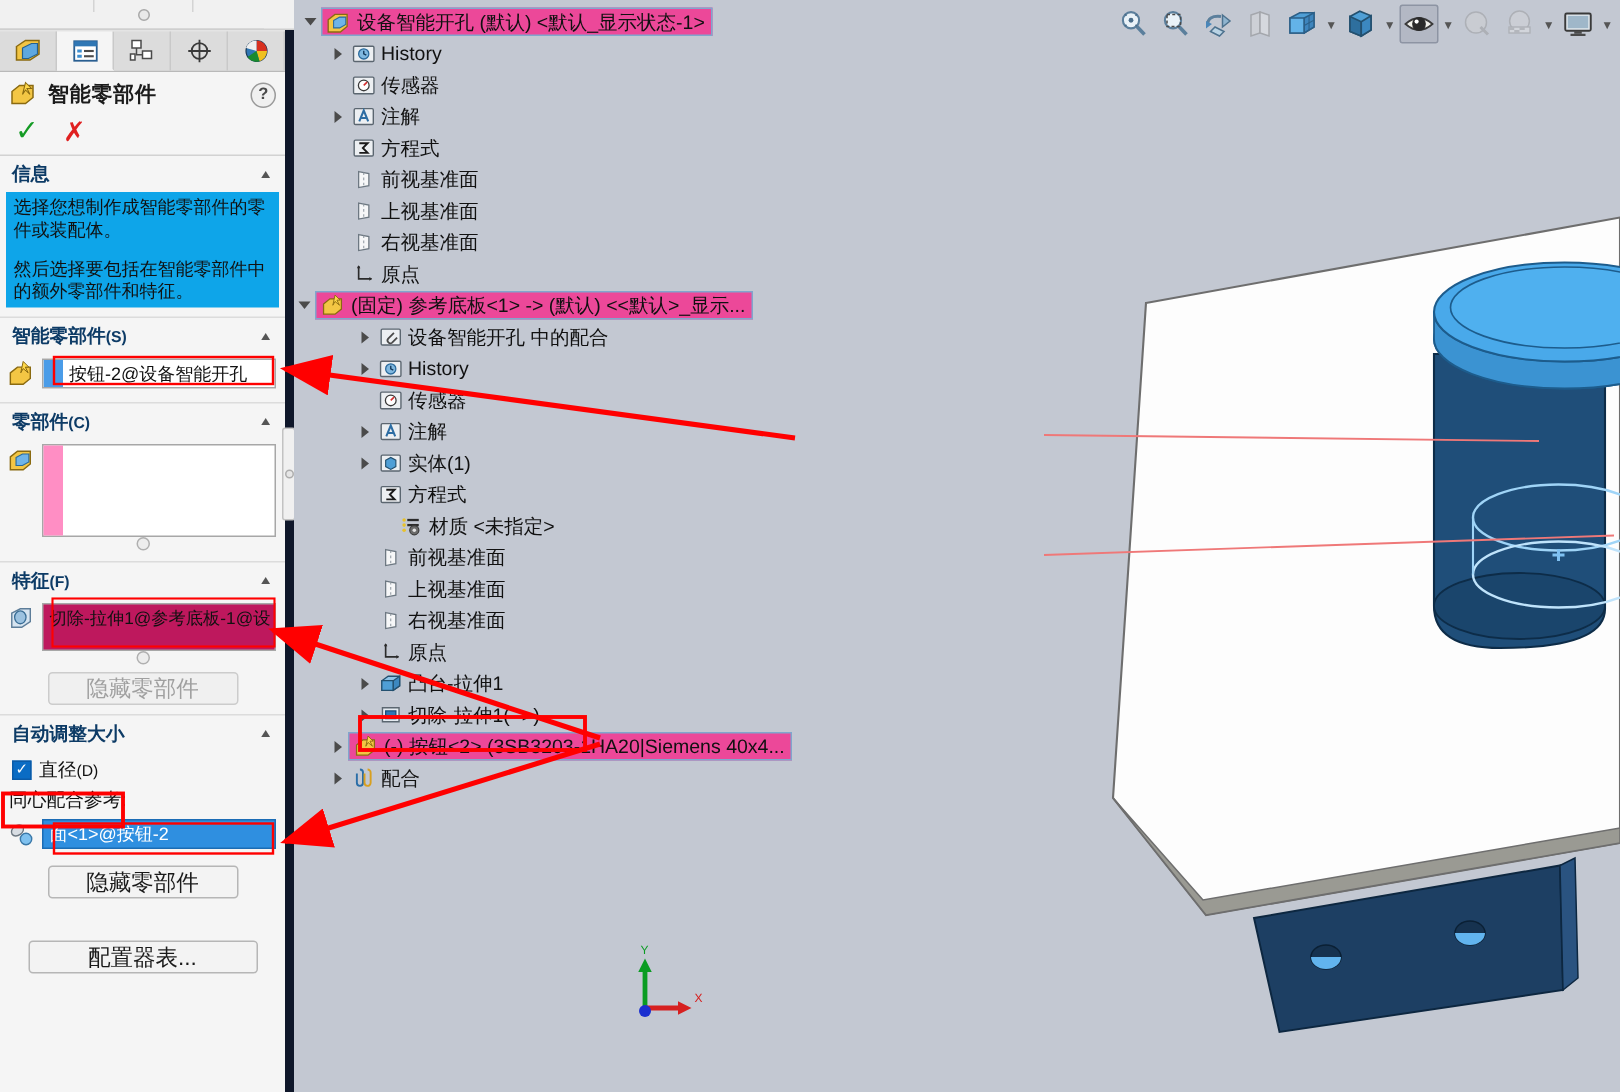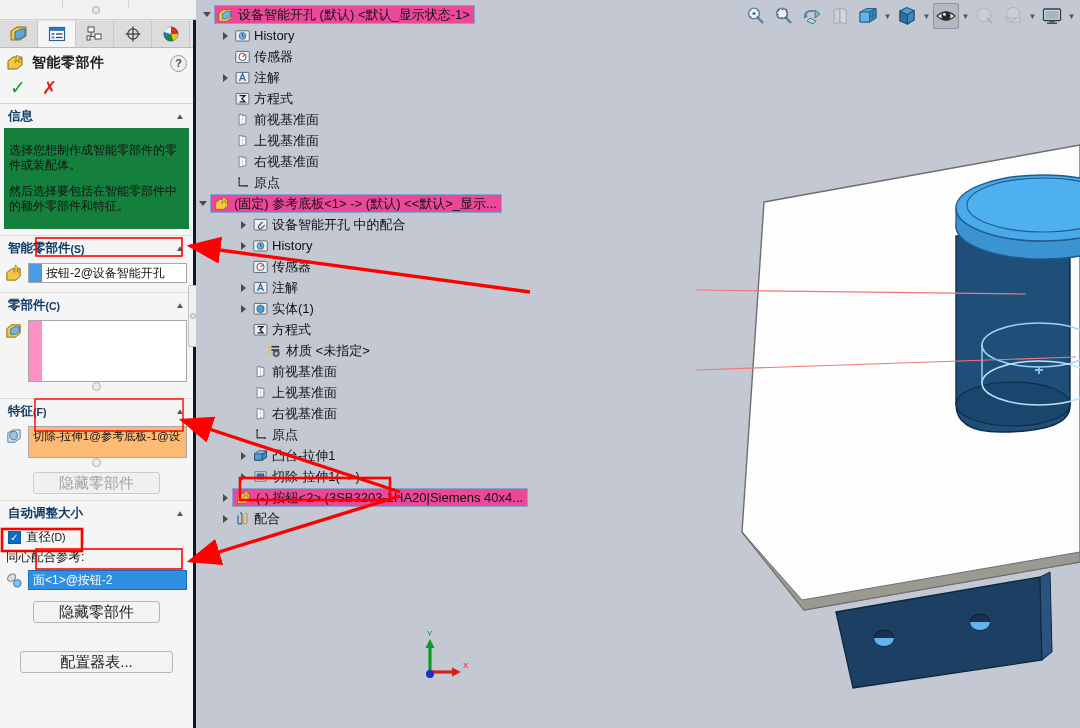--- a/index.html
+++ b/index.html
@@ -32,21 +32,21 @@
   }
   .top-strip .underline {
     position:absolute; left:0; bottom:-1px; width:176px; height:1px; background:#cfcfcf;
   }
 
   
   .left-panel {
     position: absolute; left: 0; top: 20px;
     width: 196px; height: 708px;
     background: #f5f5f5;
-    border-right: 3px solid #0f172a;
+    border-right: 6px solid #0f172a;
     overflow: hidden;
   }
   .pm-tabs {
     display: flex; align-items: flex-end;
     height: 28px;
     background: #e4e4e4;
     border-bottom: 1px solid #b9b9b9;
   }
   .pm-tab {
     width: 38px; height: 26px;
@@ -89,23 +89,23 @@
     padding: 4px 8px 3px 8px;
     font-size: 12.5px; font-weight: bold; color: #0d3b66;
   }
   .sec-head .chev {
     margin-left: auto; color: #555; font-size: 10px;
     transform: scaleY(0.8);
   }
   .sec-head .subk { font-weight: bold; font-size: 10.5px; }
 
   .msg-box {
-    background: #15803d;
+    background: #0ea5e9;
     margin: 0 4px;
-    padding: 15px 5px;
+    padding: 3px 5px;
     font-size: 12px; color: #111;
     line-height: 15px;
   }
   .msg-box p { margin: 0; }
   .msg-box p + p { margin-top: 11px; }
 
   .sel-row {
     display: flex; align-items: center;
     padding: 3px 6px 3px 4px; gap: 4px; justify-content: space-between;
   }
@@ -135,21 +135,21 @@
     text-align: center; height: 10px; line-height: 10px;
     color: #999; font-size: 11px;
   }
   .grip::after {
     content:""; display:inline-block; width:7px; height:7px;
     border:1px solid #b0b0b0; border-radius:50%; background:#ededed;
   }
 
   .feat-field {
     flex: 1; height: 32px;
-    background: #fdba74; border: 1px solid #a7a7a7;
+    background: #be185d; border: 1px solid #a7a7a7;
     font-size: 11.5px; color: #111;
     padding: 2px 2px 0 4px;
     overflow: hidden; white-space: nowrap;
   }
 
   .btn {
     display: block;
     margin: 4px auto 0 auto;
     height: 22px; width: 127px;
     background: #f3f3f3;

